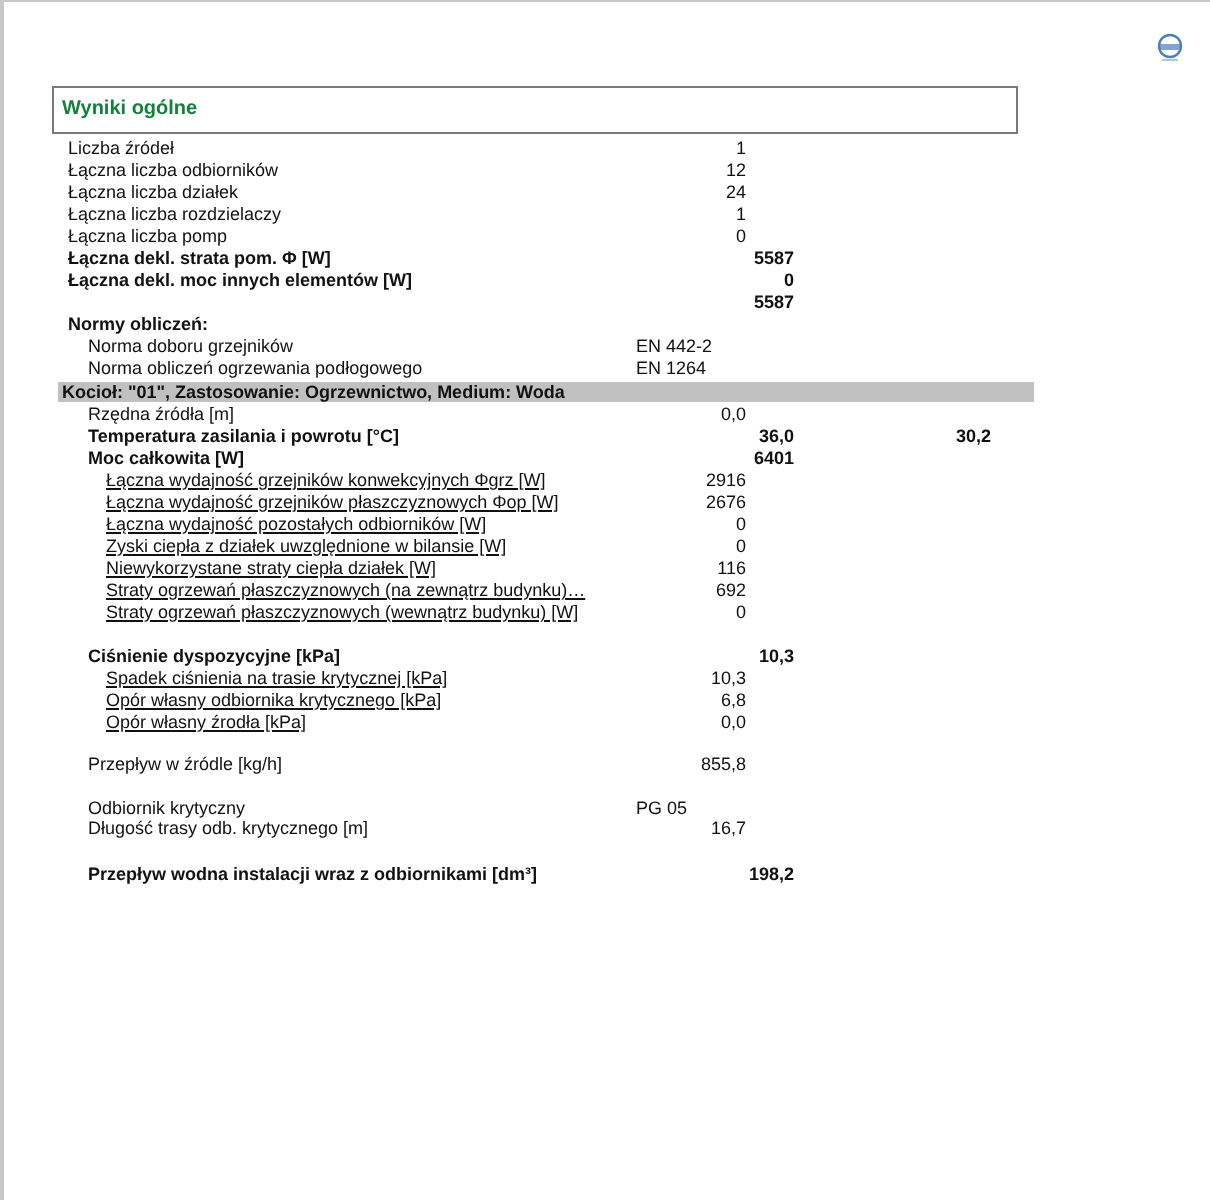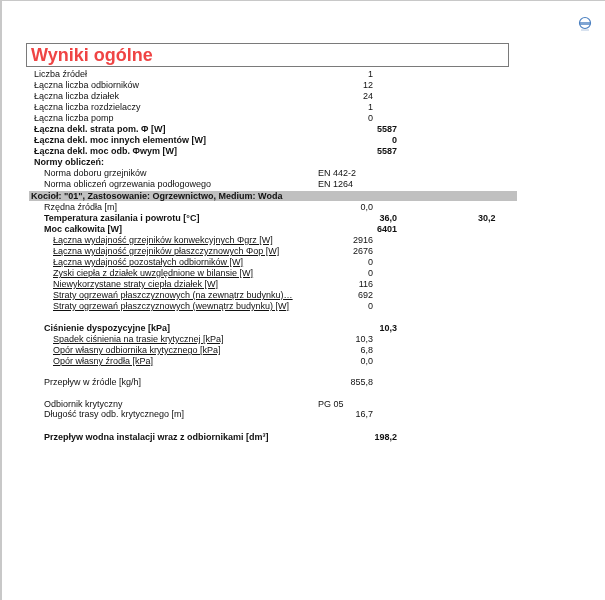--- a/index.html
+++ b/index.html
@@ -6,21 +6,21 @@
   body {
     width: 605px; height: 600px; background: #ffffff; position: relative; overflow: hidden;
     font-family: "Liberation Sans", sans-serif; color: #111;
   }
   .frame-top { position: absolute; left: 0; top: 0; width: 605px; height: 1px; background: #c8c8c8; }
   .frame-left { position: absolute; left: 0; top: 0; width: 2px; height: 600px; background: #c8c8c8; }
   .logo { position: absolute; left: 577px; top: 16px; width: 16px; height: 16px; }
   .title-box {
     position: absolute; left: 26px; top: 43px; width: 483px; height: 24px;
     border: 1px solid #7a7a7a; box-sizing: border-box;
-    font-weight: bold; font-size: 18px; line-height: 22px; padding-left: 4px; color: #ef4444;
+    font-weight: bold; font-size: 10px; line-height: 22px; padding-left: 4px; color: #15803d;
   }
   .row { position: absolute; left: 34px; width: 575px; height: 11px; font-size: 9px; line-height: 11px; white-space: nowrap; }
   .row .lbl { position: absolute; left: 0; top: 0; }
   .row .val { position: absolute; right: 236px; top: 0; text-align: right; }
   .row .val2 { position: absolute; left: 444px; top: 0; }
   .row .txt { position: absolute; left: 284px; top: 0; }
   .b { font-weight: bold; padding-left: 24px; }
   .i1 .lbl { left: 10px; }
   .i2 .lbl { left: 19px; text-decoration: underline; }
   .section {
@@ -64,21 +64,20 @@
   </div>
 <div class="row b" style="top:124px">
     <span class="lbl">Łączna dekl. strata pom. Φ [W]</span>
     <span class="val">5587</span>
   </div>
 <div class="row b" style="top:135px">
     <span class="lbl">Łączna dekl. moc innych elementów [W]</span>
     <span class="val">0</span>
   </div>
 <div class="row b" style="top:146px">
-    <span class="lbl">Łączna dekl. moc odb. Φwym [W]</span>
     <span class="val">5587</span>
   </div>
 
 <div class="row b" style="top:157px">
     <span class="lbl">Normy obliczeń:</span>
   </div>
 <div class="row i1" style="top:168px">
     <span class="lbl">Norma doboru grzejników</span>
     <span class="txt">EN 442-2</span>
   </div>

